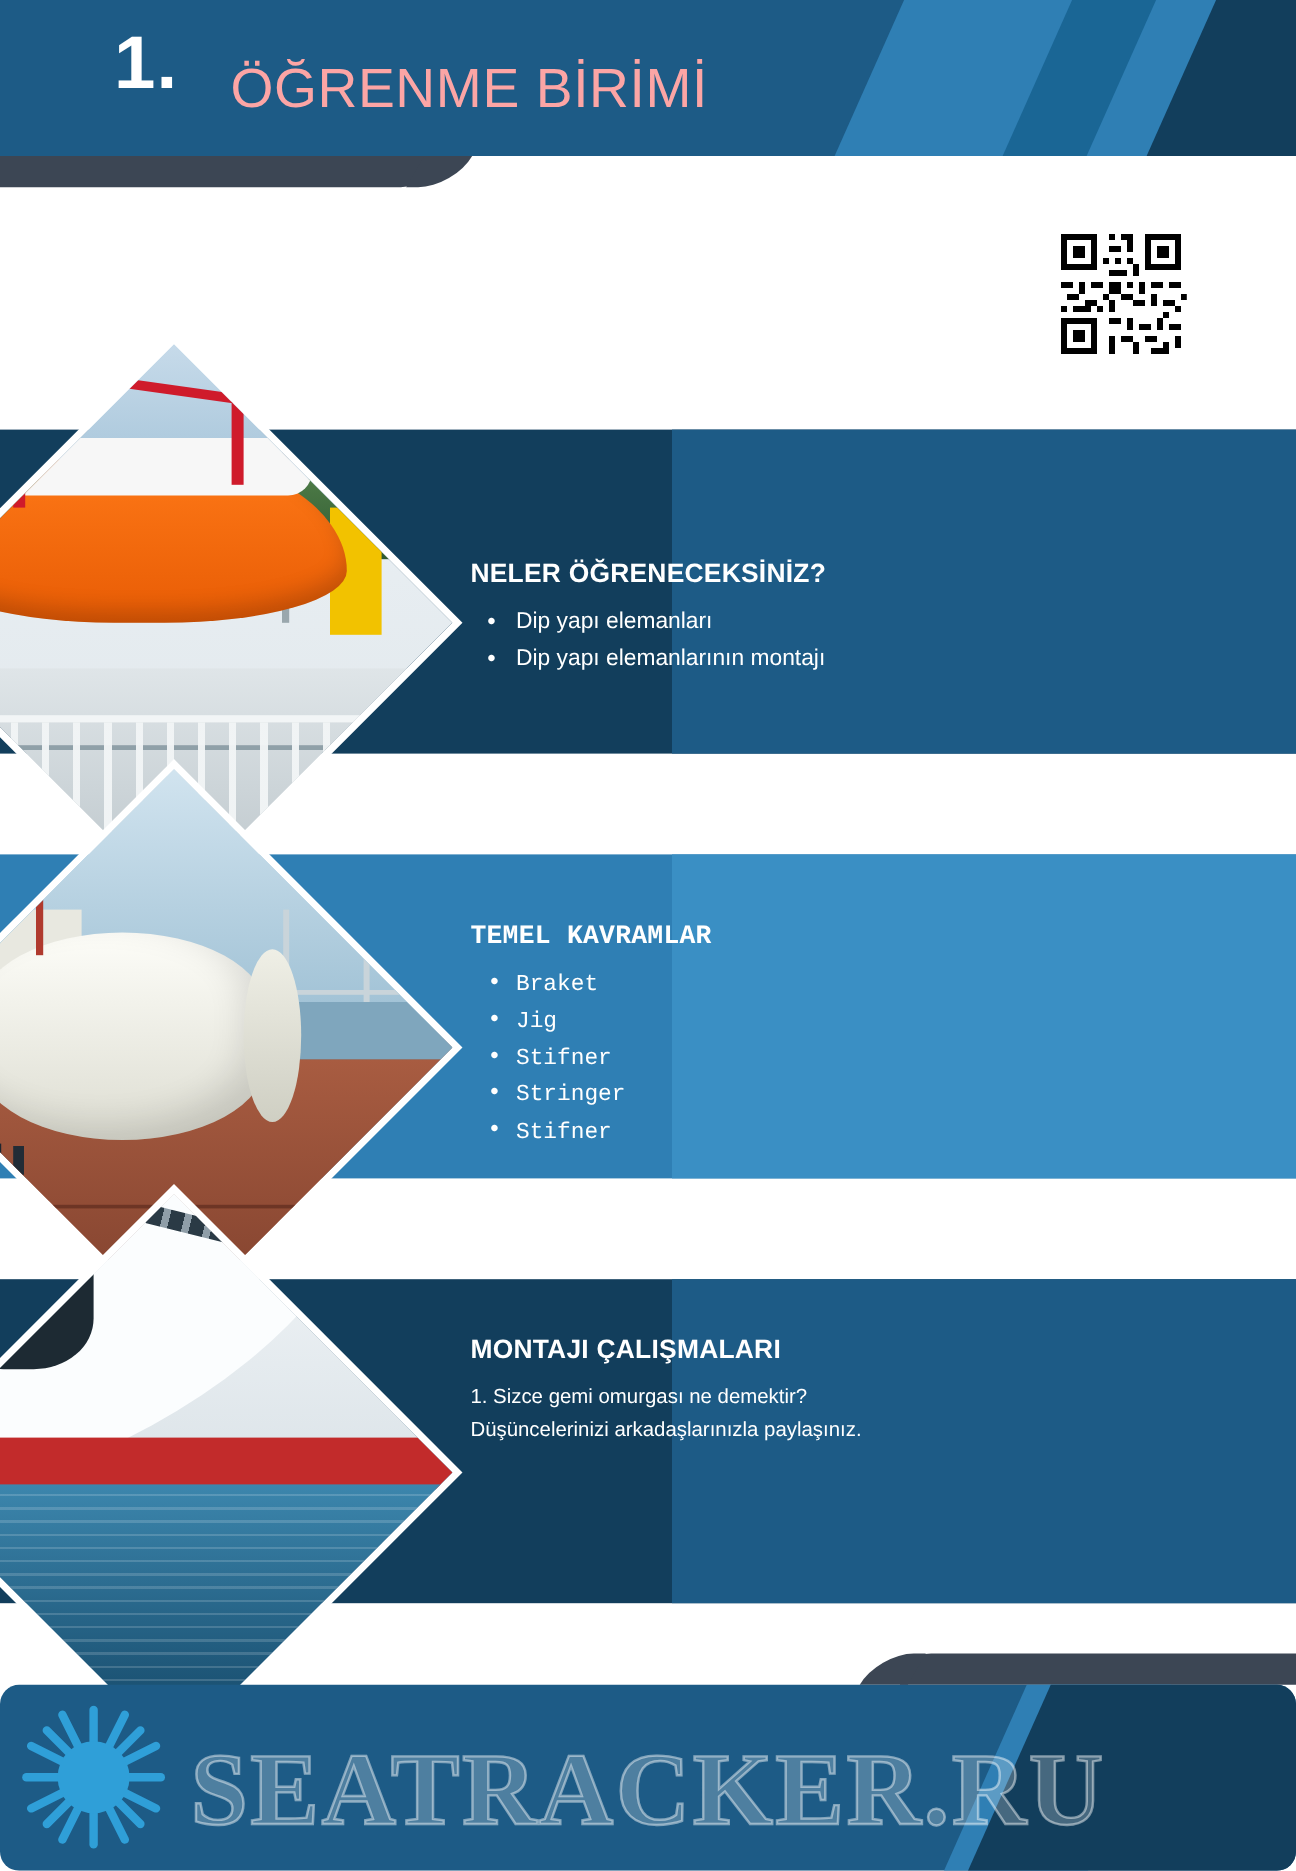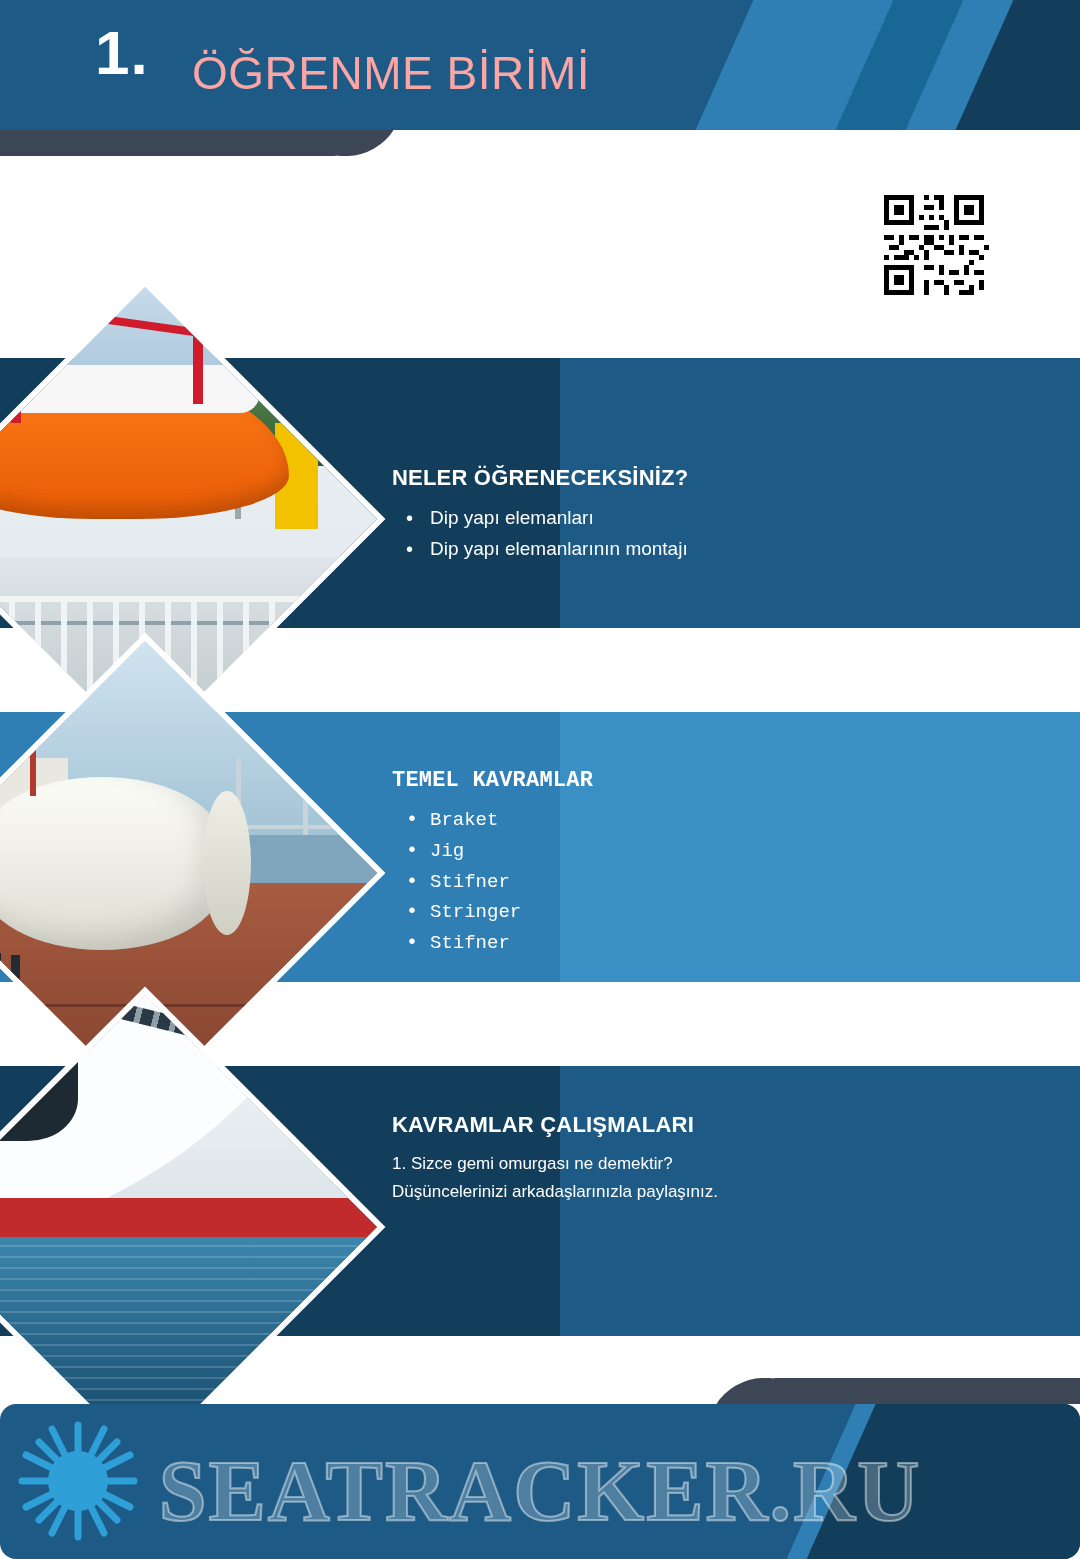--- a/index.html
+++ b/index.html
@@ -361,21 +361,21 @@
         <div class="hull-curve"></div>
       <div class="redline"></div>
         <div class="water"></div>
         <div class="ripple"></div>
       <div class="anchor"></div>
         <div class="anchor-hole"></div>
         <div class="chain"></div>
     </div>
   </div>
   <div class="txt" style="left:392px; top:1112px; width:620px;">
-    <h3>KAVRAMLAR ÇALIŞMALARI</h3>
+    <h3>MONTAJI ÇALIŞMALARI</h3>
     <p>1. Sizce gemi omurgası ne demektir?</p>
     <p>Düşüncelerinizi arkadaşlarınızla paylaşınız.</p>
   </div>
 
   <div class="swoosh-bottom"></div>
   <div class="footer">
     <div class="f-diag-light"></div>
     <div class="f-diag-dark"></div>
 
     <div class="sun">

